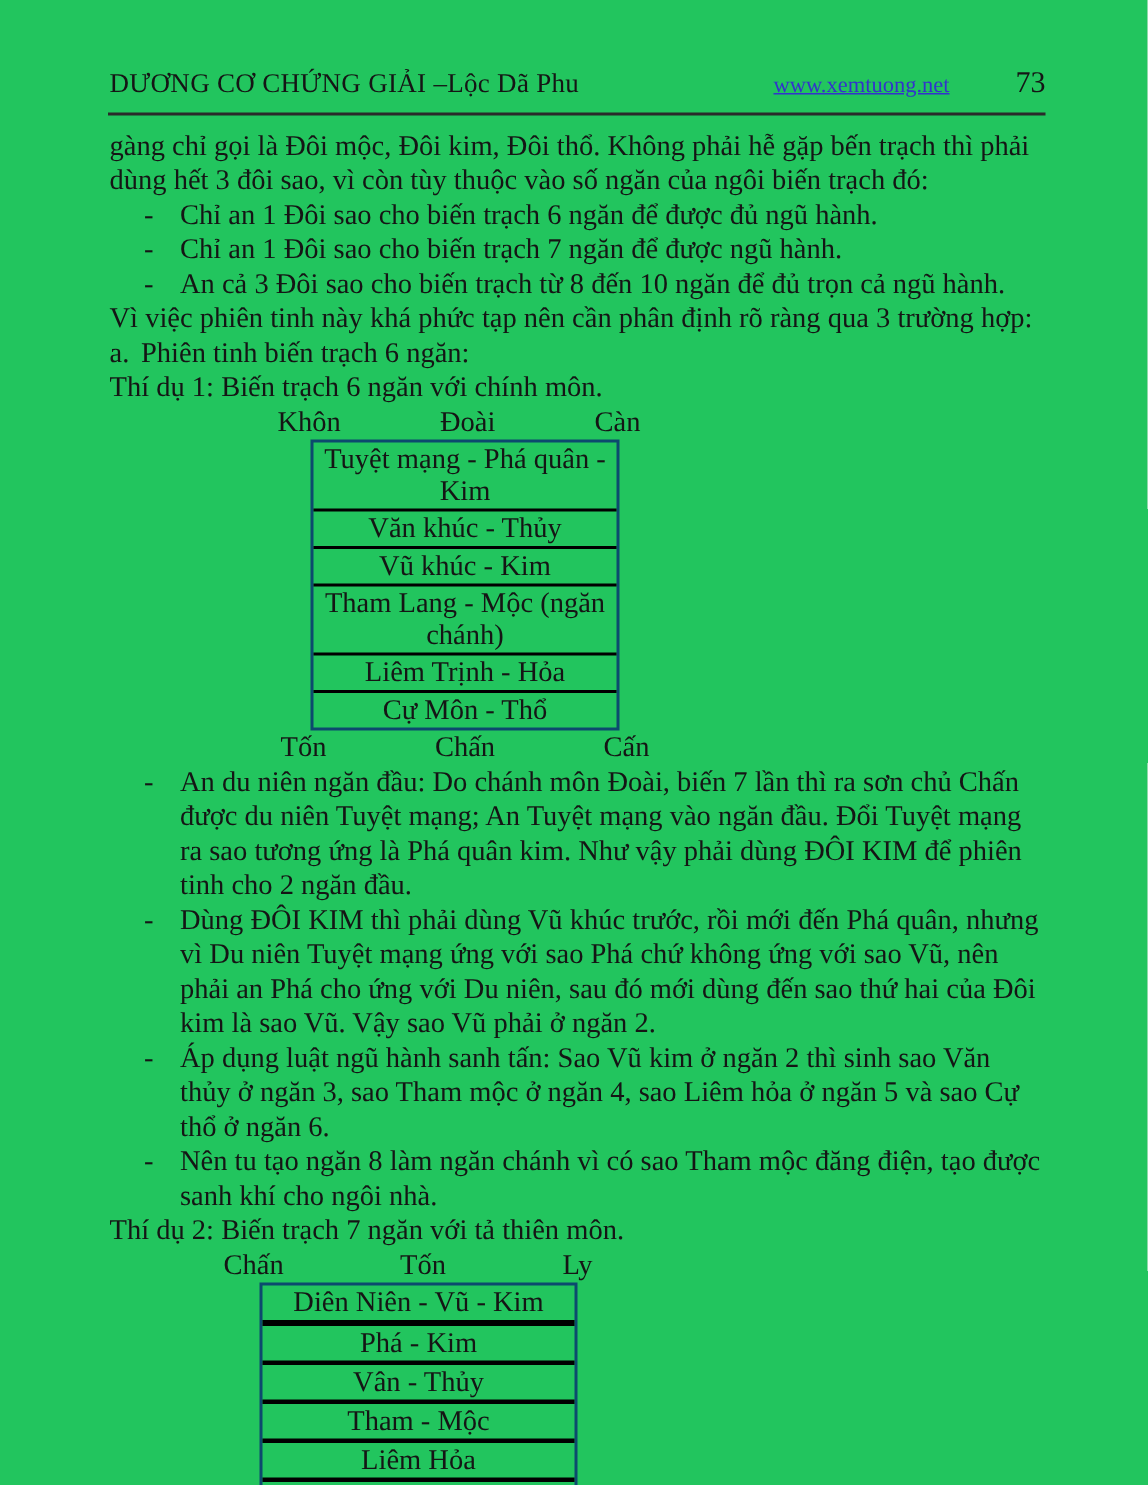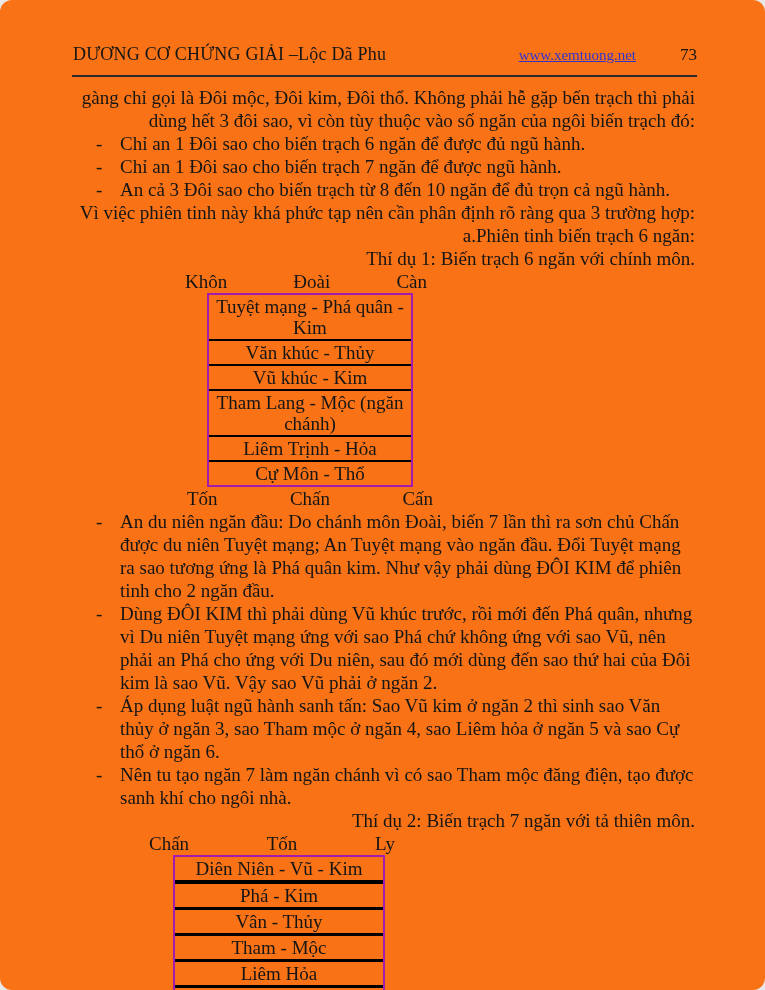--- a/index.html
+++ b/index.html
@@ -1,62 +1,61 @@
 <!DOCTYPE html>
 <html><head>
 <meta charset="utf-8">
 <style>
   * { box-sizing: border-box; }
   html, body { margin: 0; padding: 0; background: #e8e8e8; }
   .page {
     position: relative;
     width: 765px; height: 990px;
     margin: 0 auto;
-    background: #f97316;
+    background: #22c55e;
     font-family: "Liberation Serif", "DejaVu Serif", serif;
     color: #151515;
     overflow: hidden;
-    border-radius: 12px;
   }
   
   .header {
     position: absolute; top: 44px; left: 73px; right: 68px;
     display: flex; align-items: baseline;
     font-size: 18px; white-space: nowrap;
   }
   .header-title { flex: 1 1 auto; letter-spacing: 0.2px; }
   .header-link {
     color: #3333cc; text-decoration: underline;
     font-size: 15px; margin-right: 44px;
   }
-  .header-page { font-size: 17px; }
+  .header-page { font-size: 20px; }
   .header-rule {
     position: absolute; top: 75px; left: 72px; right: 68px;
     border-top: 2px solid #2a2a2a;
   }
   
   .content {
     position: absolute; top: 86px; left: 73px; right: 70px;
     font-size: 19px; line-height: 23px;
   }
   .para-cont { margin: 0 0 0 23px; }
   .bullet { display: flex; margin-left: 23px; }
   .bullet .marker { flex: 0 0 24px; }
   .bullet .btext { flex: 1 1 auto; }
-  .flush { margin: 0; text-align: right; }
+  .flush { margin: 0; }
   .sec-prefix { display: inline-block; width: 21px; }
   .u { }
   .caption-rest { }
   
   .labels-row { display: flex; justify-content: space-between; line-height: 23px; }
   .lr-t1-top    { margin-left: 112px; width: 242px; }
   .lr-t1-bottom { margin-left: 114px; width: 246px; }
   .lr-t2-top    { margin-left:  76px; width: 246px; }
   
-  .startable { border: 2px solid #a21caf; text-align: center; }
+  .startable { border: 2px solid #0c4a6e; text-align: center; }
   .startable .trow { line-height: 21px; padding: 1px 2px; }
   .t1 { margin-left: 134px; width: 206px; }
   .t1 .trow { border-top: 2px solid #000; }
   .t1 .trow:first-child { border-top: none; }
   .t2 { margin-left: 100px; width: 212px; border-width: 2.5px; }
   .t2 .trow { border-top: 3px solid #000; }
   .t2 .trow:first-child { border-top: none; }
   .t2 .trow:nth-child(2) { border-top: 4.5px solid #000; }
 </style>
 </head>
@@ -124,21 +123,21 @@
     <div class="bullet">
       <span class="marker">-</span>
       <span class="btext">Dùng ĐÔI KIM thì phải dùng Vũ khúc trước, rồi mới đến Phá quân, nhưng vì Du niên Tuyệt mạng ứng với sao Phá chứ không ứng với sao Vũ, nên phải an Phá cho ứng với Du niên, sau đó mới dùng đến sao thứ hai của Đôi kim là sao Vũ. Vậy sao Vũ phải ở ngăn 2.</span>
     </div>
     <div class="bullet">
       <span class="marker">-</span>
       <span class="btext">Áp dụng luật ngũ hành sanh tấn: Sao Vũ kim ở ngăn 2 thì sinh sao Văn thủy ở ngăn 3, sao Tham mộc ở ngăn 4, sao Liêm hỏa ở ngăn 5 và sao Cự thổ ở ngăn 6.</span>
     </div>
     <div class="bullet">
       <span class="marker">-</span>
-      <span class="btext">Nên tu tạo ngăn 7 làm ngăn chánh vì có sao Tham mộc đăng điện, tạo được sanh khí cho ngôi nhà.</span>
+      <span class="btext">Nên tu tạo ngăn 8 làm ngăn chánh vì có sao Tham mộc đăng điện, tạo được sanh khí cho ngôi nhà.</span>
     </div>
 
     <p class="flush">
       <span class="u">Thí dụ 2:</span><span class="caption-rest"> Biến trạch 7 ngăn với tả thiên môn.</span>
     </p>
 
     <div class="labels-row lr-t2-top">
       <span>Chấn</span>
       <span>Tốn</span>
       <span>Ly</span>

